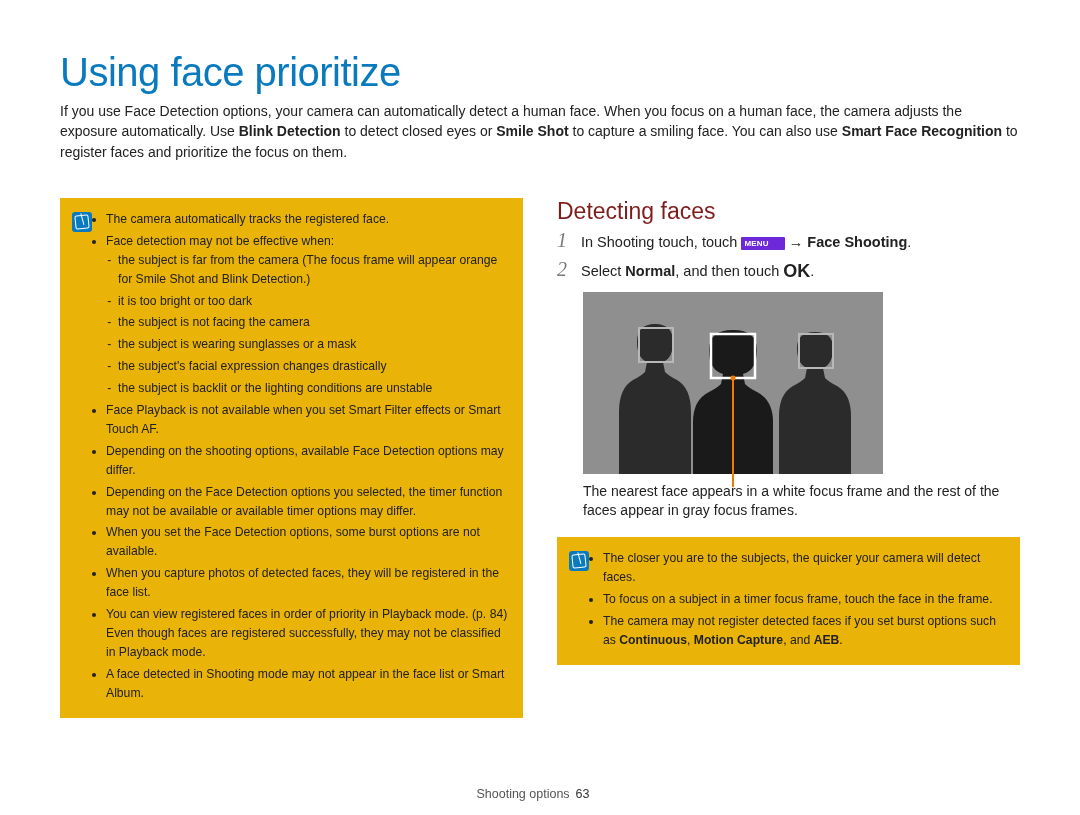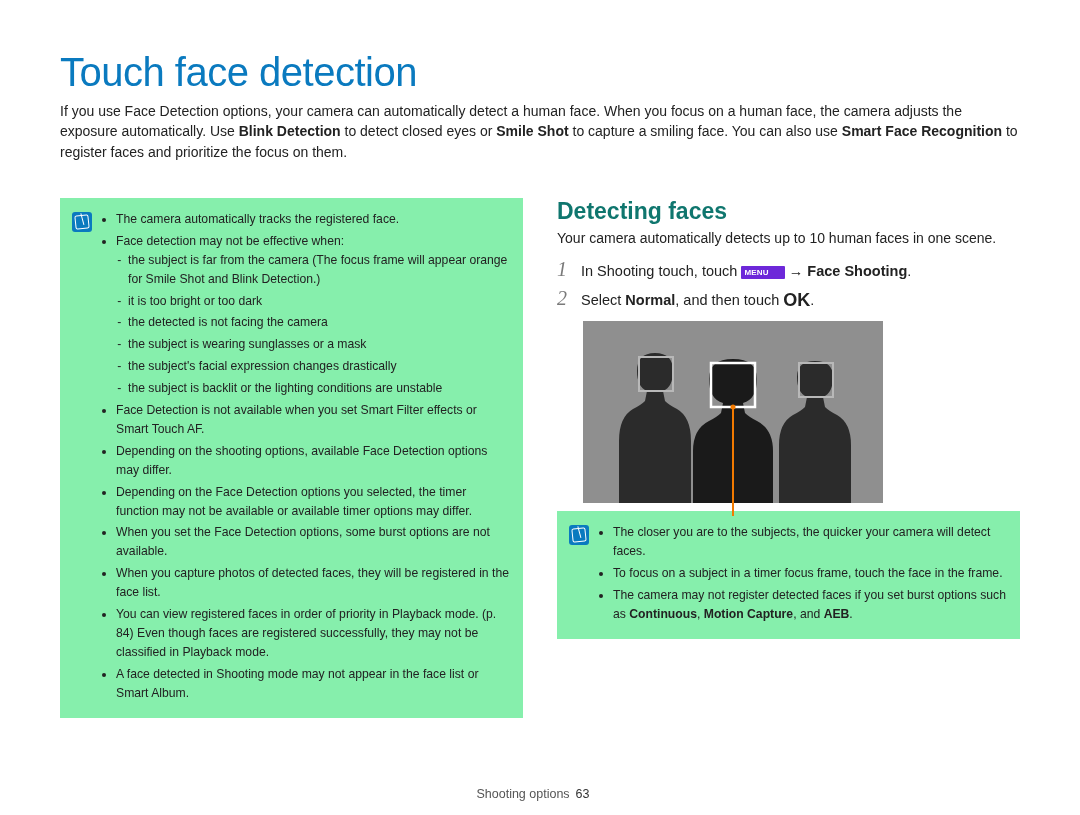--- a/index.html
+++ b/index.html
@@ -27,24 +27,23 @@
     margin-bottom: 36px;
   }
   .bold { font-weight: 700; }
   .columns {
     display: flex;
     gap: 34px;
     align-items: flex-start;
   }
   .col { width: 470px; }
   .note-box {
-    background: #86efac;
+    background: #eab308;
     padding: 12px 14px 12px 12px;
     display: flex;
-    gap: 10px;
   }
   .note-icon {
     width: 20px;
     height: 20px;
     background: #0a7abf;
     border-radius: 3px;
     flex-shrink: 0;
     position: relative;
     margin-top: 2px;
   }
@@ -66,23 +65,23 @@
   }
   .note-box ul {
     margin: 0;
     padding-left: 14px;
     font-size: 12.2px;
     line-height: 1.55;
   }
   .note-box ul li { margin-bottom: 3px; }
   .note-box ul ul { list-style: "-  "; padding-left: 12px; margin-top: 0; }
   .subhead {
-    color: #0f766e;
+    color: #7f1d1d;
     font-size: 23px;
-    font-weight: 700;
+    font-weight: 400;
     margin: 0 0 4px 0;
   }
   .subdesc {
     font-size: 14px;
     line-height: 1.4;
     margin-bottom: 10px;
   }
   .steps { font-size: 14.5px; }
   .step { display: flex; gap: 10px; margin-bottom: 6px; align-items: baseline; }
   .stepnum {
@@ -129,56 +128,55 @@
     left: 0; right: 14px; bottom: 14px;
     text-align: center;
     font-size: 12.5px;
     color: #555;
   }
   .footer .pg { margin-left: 6px; color: #333; }
 </style>
 </head>
 <body>
 
-<h1>Touch face detection</h1>
+<h1>Using face prioritize</h1>
 
 <div class="intro">
   <span>If you use Face Detection options, your camera can automatically detect a human face. When you focus on a human face, the camera adjusts the exposure automatically. Use </span><span class="bold">Blink Detection</span><span> to detect closed eyes or </span><span class="bold">Smile Shot</span><span> to capture a smiling face. You can also use </span><span class="bold">Smart Face Recognition</span><span> to register faces and prioritize the focus on them.</span>
 </div>
 
 <div class="columns">
   <div class="col">
     <div class="note-box">
       <div class="note-icon"></div>
       <ul>
         <li>The camera automatically tracks the registered face.</li>
         <li><span>Face detection may not be effective when:</span>
           <ul>
             <li>the subject is far from the camera (The focus frame will appear orange for Smile Shot and Blink Detection.)</li>
             <li>it is too bright or too dark</li>
-            <li>the detected is not facing the camera</li>
+            <li>the subject is not facing the camera</li>
             <li>the subject is wearing sunglasses or a mask</li>
             <li>the subject's facial expression changes drastically</li>
             <li>the subject is backlit or the lighting conditions are unstable</li>
           </ul>
         </li>
-        <li>Face Detection is not available when you set Smart Filter effects or Smart Touch AF.</li>
+        <li>Face Playback is not available when you set Smart Filter effects or Smart Touch AF.</li>
         <li>Depending on the shooting options, available Face Detection options may differ.</li>
         <li>Depending on the Face Detection options you selected, the timer function may not be available or available timer options may differ.</li>
         <li>When you set the Face Detection options, some burst options are not available.</li>
         <li>When you capture photos of detected faces, they will be registered in the face list.</li>
         <li>You can view registered faces in order of priority in Playback mode. (p. 84) Even though faces are registered successfully, they may not be classified in Playback mode.</li>
         <li>A face detected in Shooting mode may not appear in the face list or Smart Album.</li>
       </ul>
     </div>
   </div>
 
   <div class="col">
     <div class="subhead">Detecting faces</div>
-    <div class="subdesc">Your camera automatically detects up to 10 human faces in one scene.</div>
 
     <div class="steps">
       <div class="step">
         <div class="stepnum">1</div>
         <div>
           <span>In Shooting touch, touch </span><span class="menu-badge">MENU</span><span> → </span><span class="bold">Face Shooting</span><span>.</span>
         </div>
       </div>
       <div class="step">
         <div class="stepnum">2</div>
@@ -201,20 +199,21 @@
         <rect x="56" y="36" width="34" height="34" fill="none" stroke="#b8b8b8" stroke-width="2"></rect>
         <rect x="216" y="42" width="34" height="34" fill="none" stroke="#b8b8b8" stroke-width="2"></rect>
 
         <rect x="128" y="42" width="44" height="44" fill="none" stroke="#ffffff" stroke-width="2.5"></rect>
 
         <line x1="150" y1="86" x2="150" y2="195" stroke="#f27a00" stroke-width="2"></line>
         <circle cx="150" cy="86" r="2.5" fill="#f27a00"></circle>
       </svg>
     </div>
 
+    <div class="caption">The nearest face appears in a white focus frame and the rest of the faces appear in gray focus frames.</div>
 
     <div class="note-box">
       <div class="note-icon"></div>
       <ul>
         <li>The closer you are to the subjects, the quicker your camera will detect faces.</li>
         <li>To focus on a subject in a timer focus frame, touch the face in the frame.</li>
         <li>
           <span>The camera may not register detected faces if you set burst options such as </span><span class="bold">Continuous</span><span>, </span><span class="bold">Motion Capture</span><span>, and </span><span class="bold">AEB</span><span>.</span>
         </li>
       </ul>

